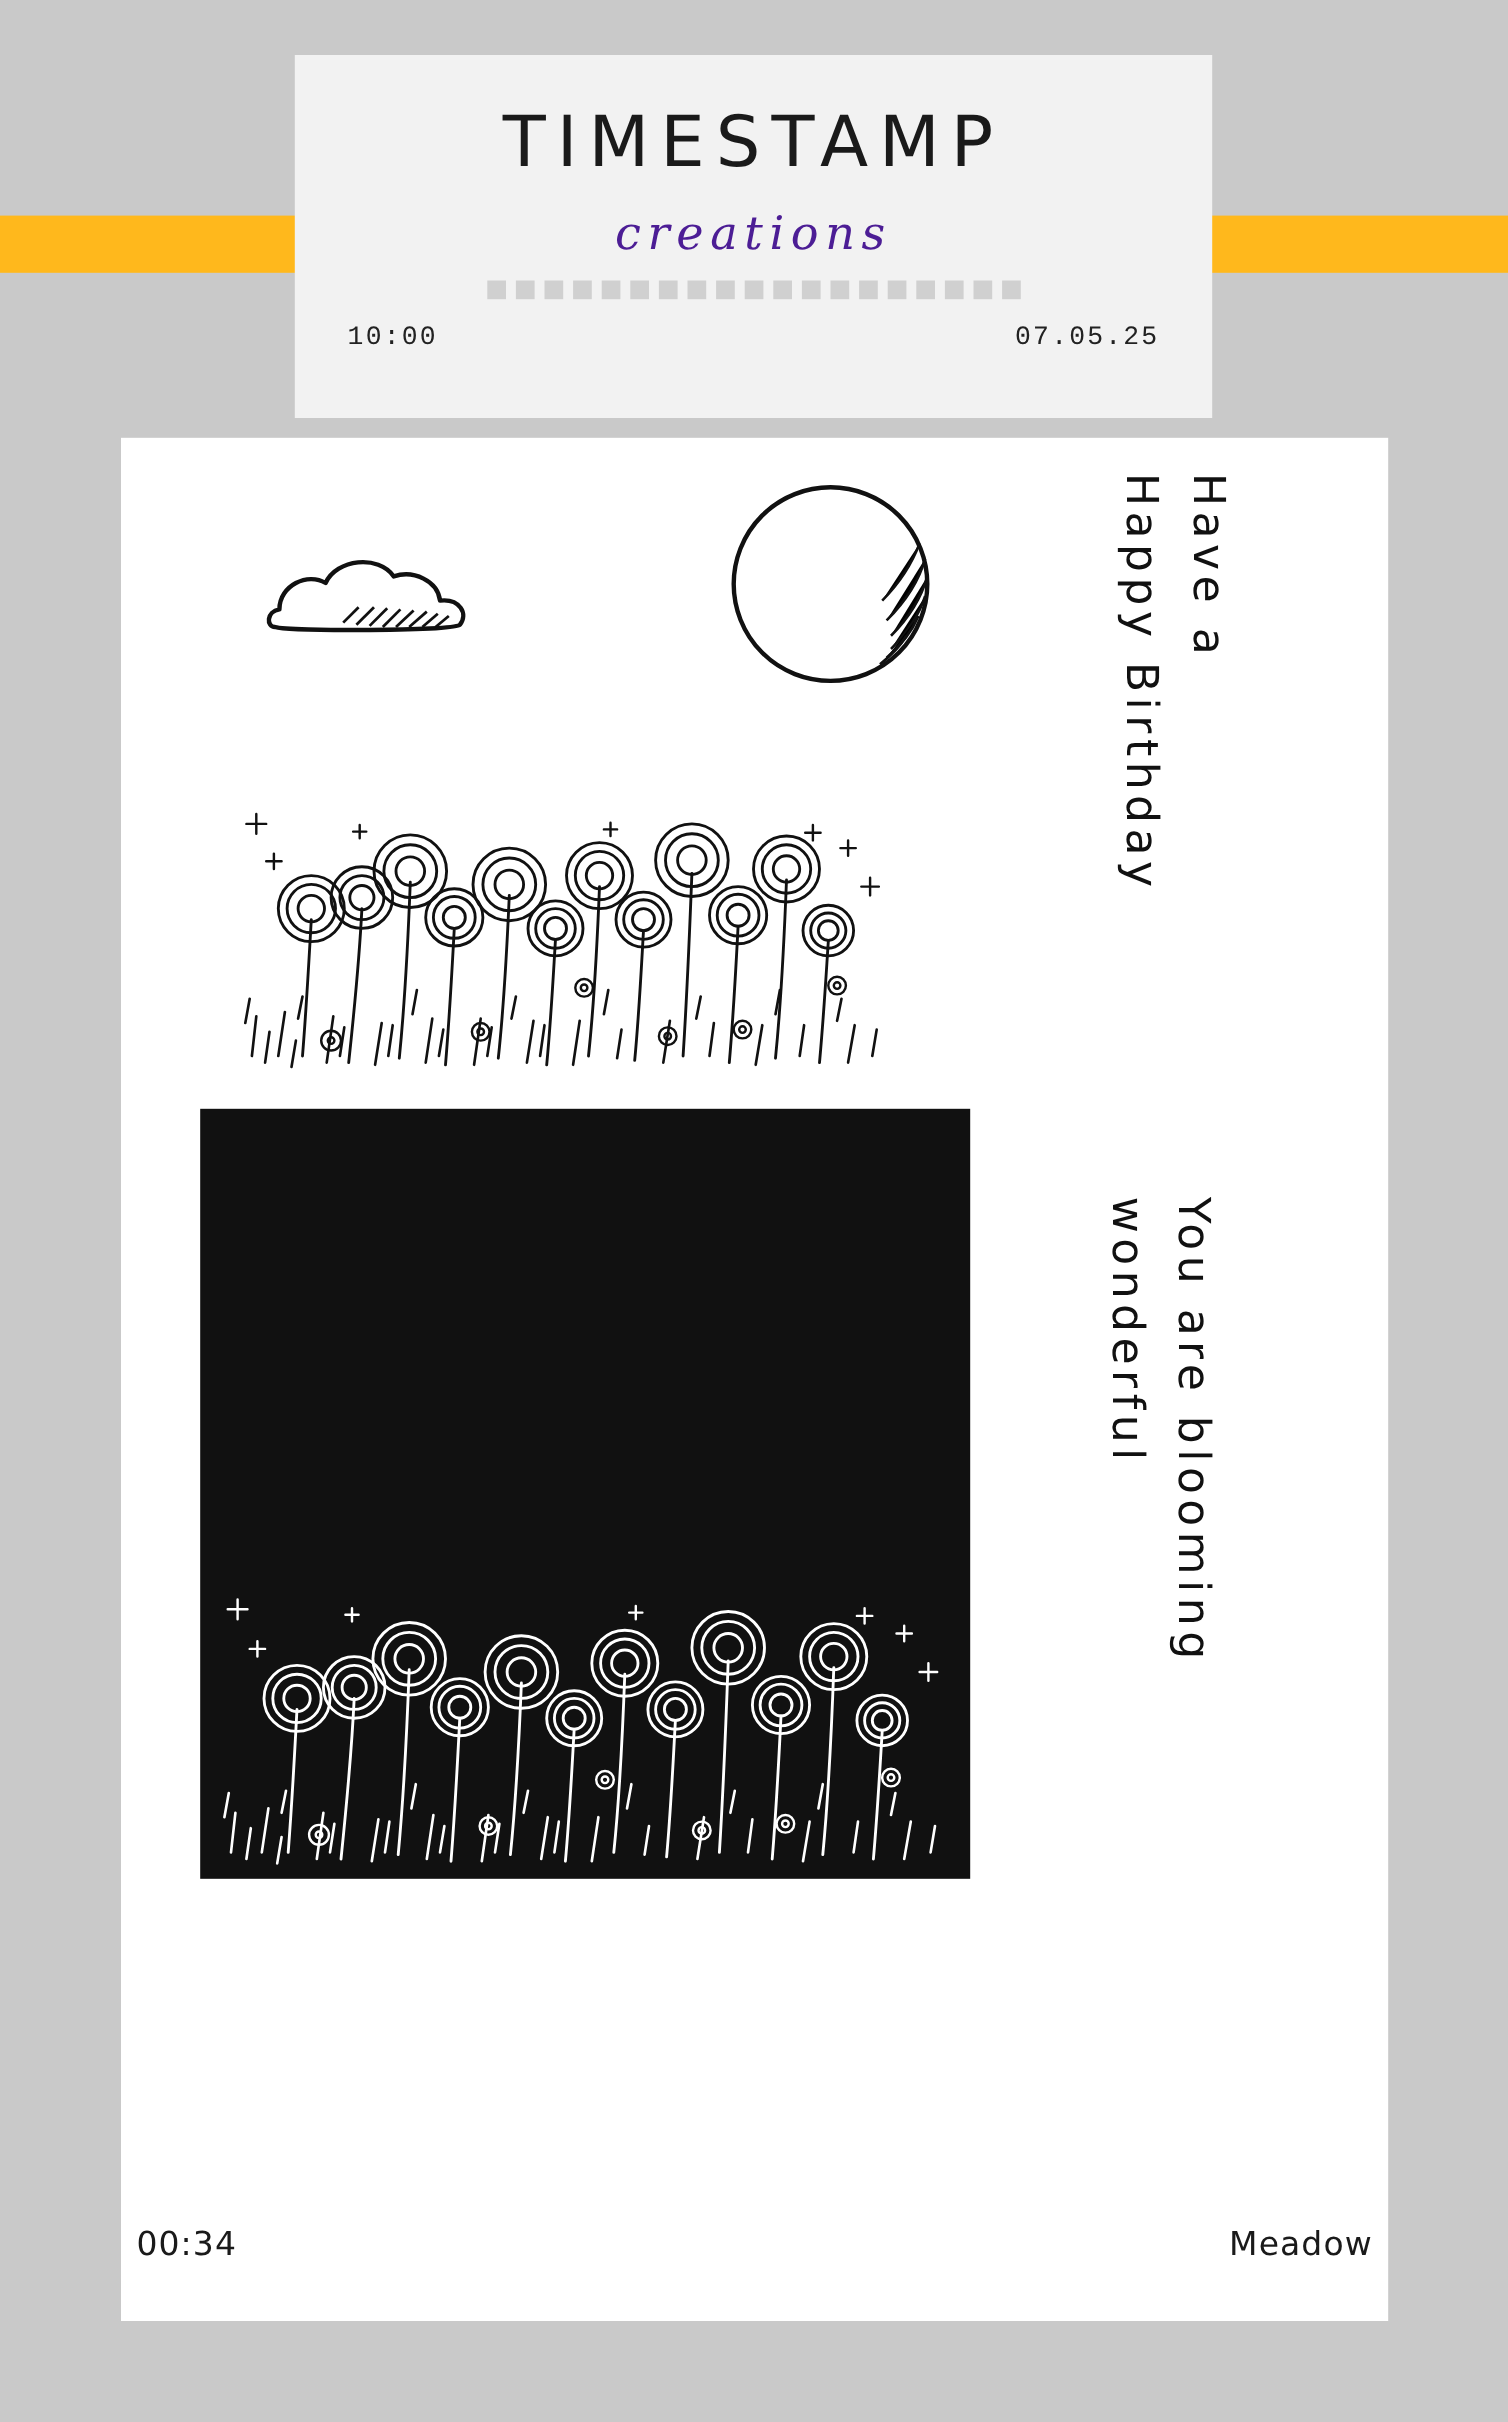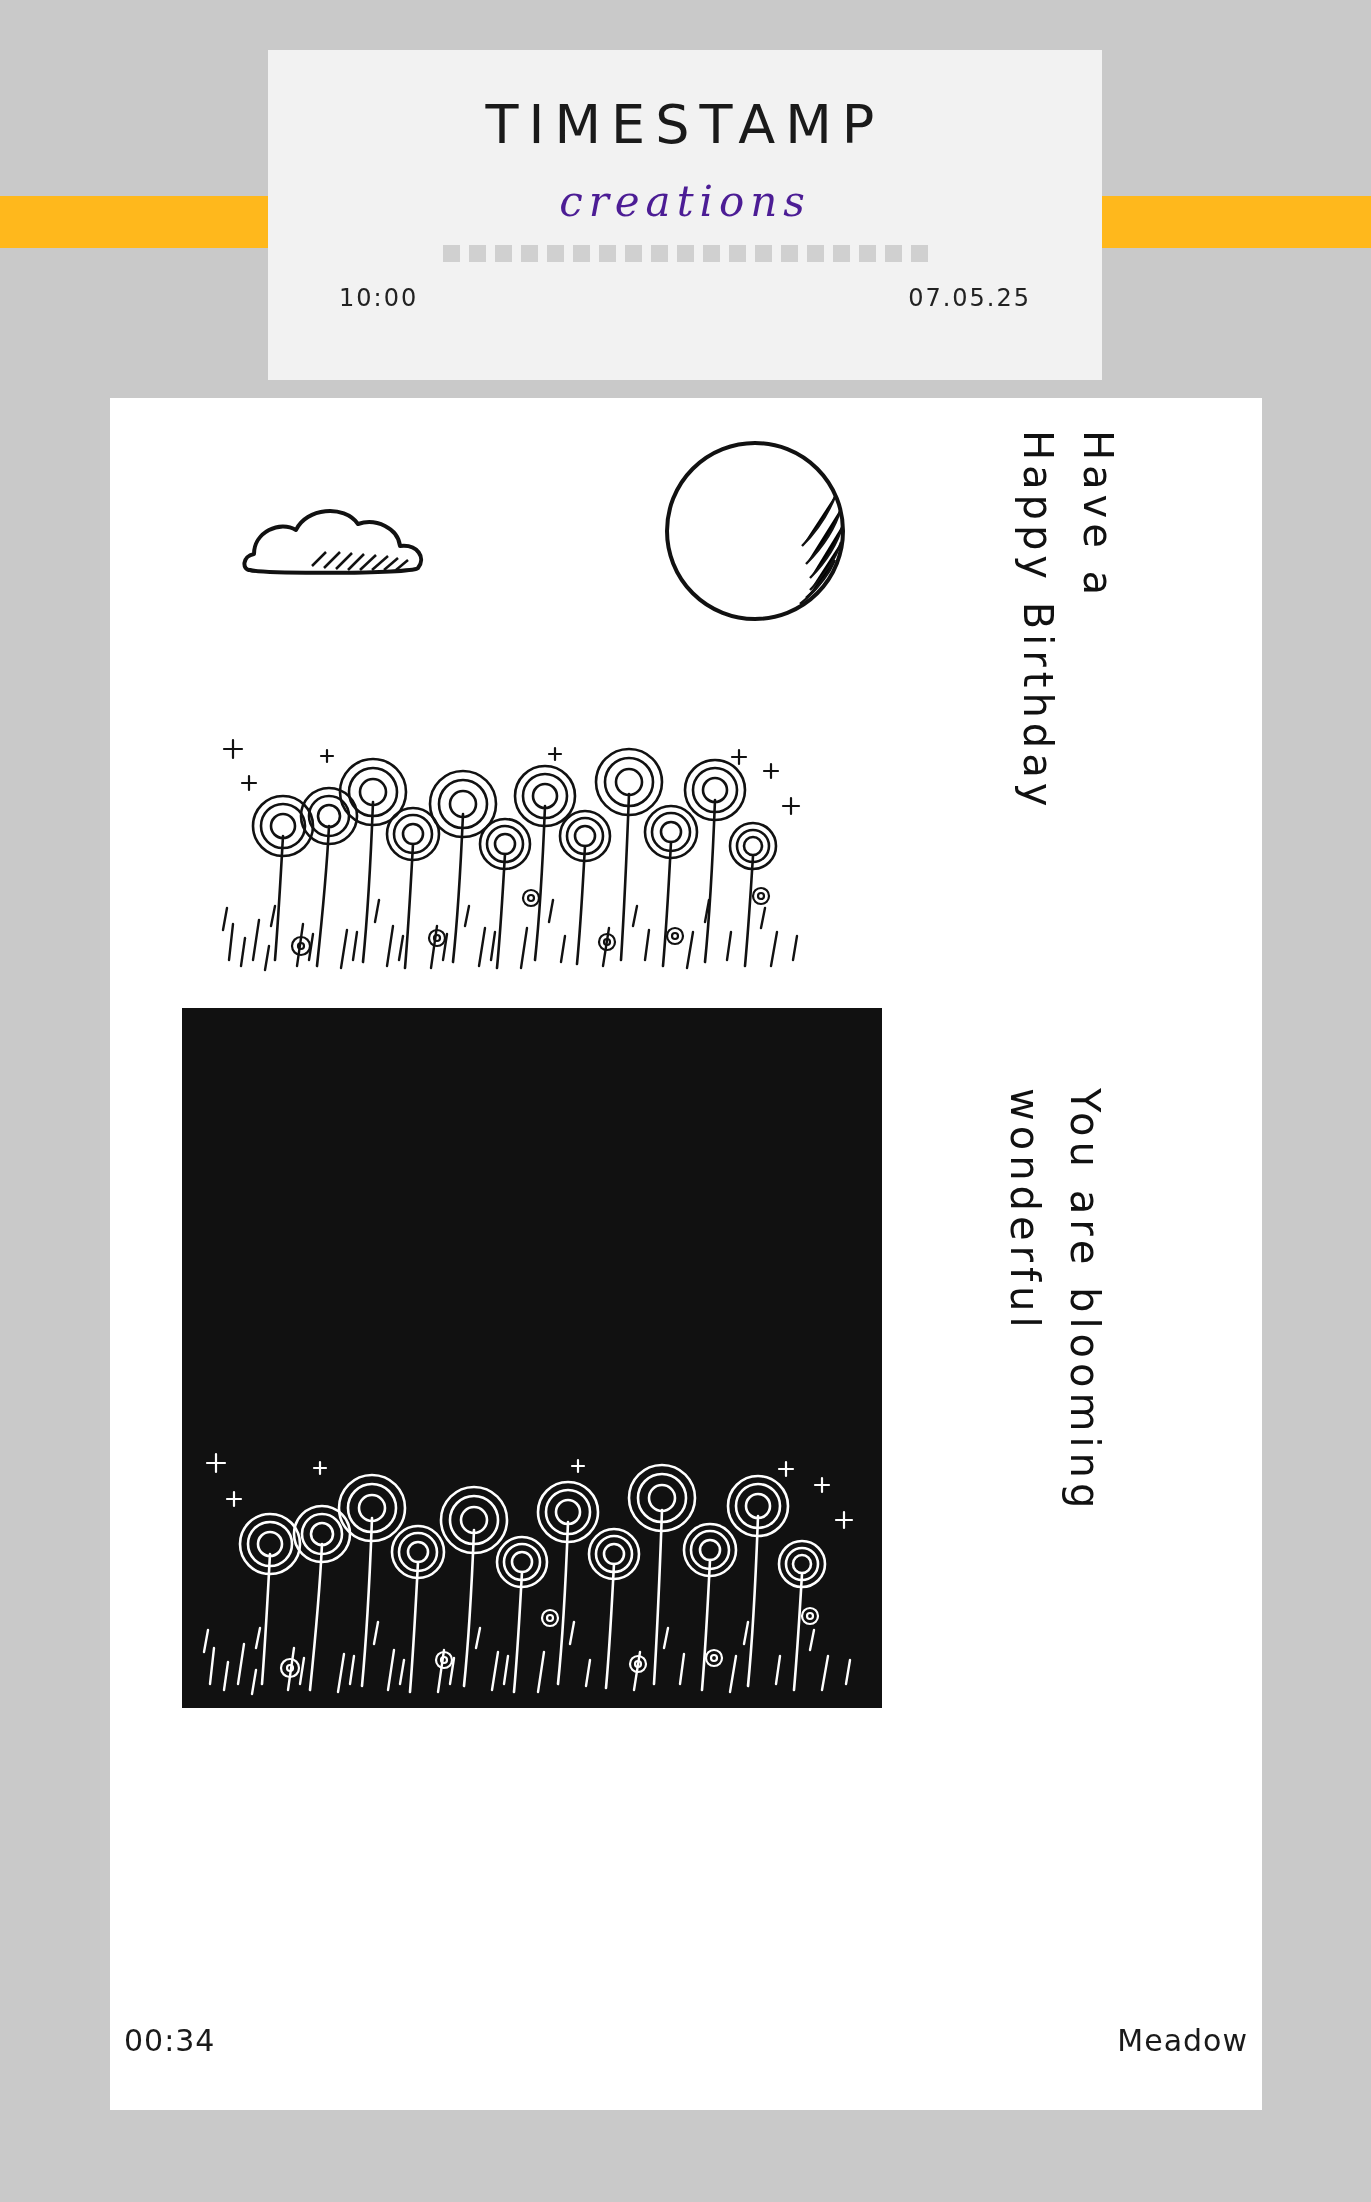--- a/index.html
+++ b/index.html
@@ -42,21 +42,21 @@
     background: #f2f2f2;
     box-sizing: border-box;
     display: flex;
     flex-direction: column;
     align-items: center;
     justify-content: flex-start;
     padding-top: 48px;
   }
   .brand-title {
     font-family: "DejaVu Sans", sans-serif;
-    font-size: 54px;
+    font-size: 64px;
     letter-spacing: 10px;
     color: #1a1a1a;
     font-weight: 400;
     line-height: 1;
     white-space: nowrap;
   }
   .brand-sub {
     font-family: "DejaVu Serif", serif;
     font-style: italic;
     font-size: 42px;
@@ -75,25 +75,26 @@
     width: 17px;
     height: 17px;
     background: #d0d0d0;
   }
   .header-meta {
     margin-top: 22px;
     width: 100%;
     display: flex;
     align-items: center;
     justify-content: space-between;
-    padding: 0 71px;
+    padding: 0 48px;
     box-sizing: border-box;
     font-size: 24px;
     letter-spacing: 2px;
     color: #222;
+    font-family: Liberation Mono, monospace;
   }
   .header-meta .center {
     flex: 1;
     text-align: center;
   }
 
   
   .sheet {
     position: absolute;
     left: 110px;

